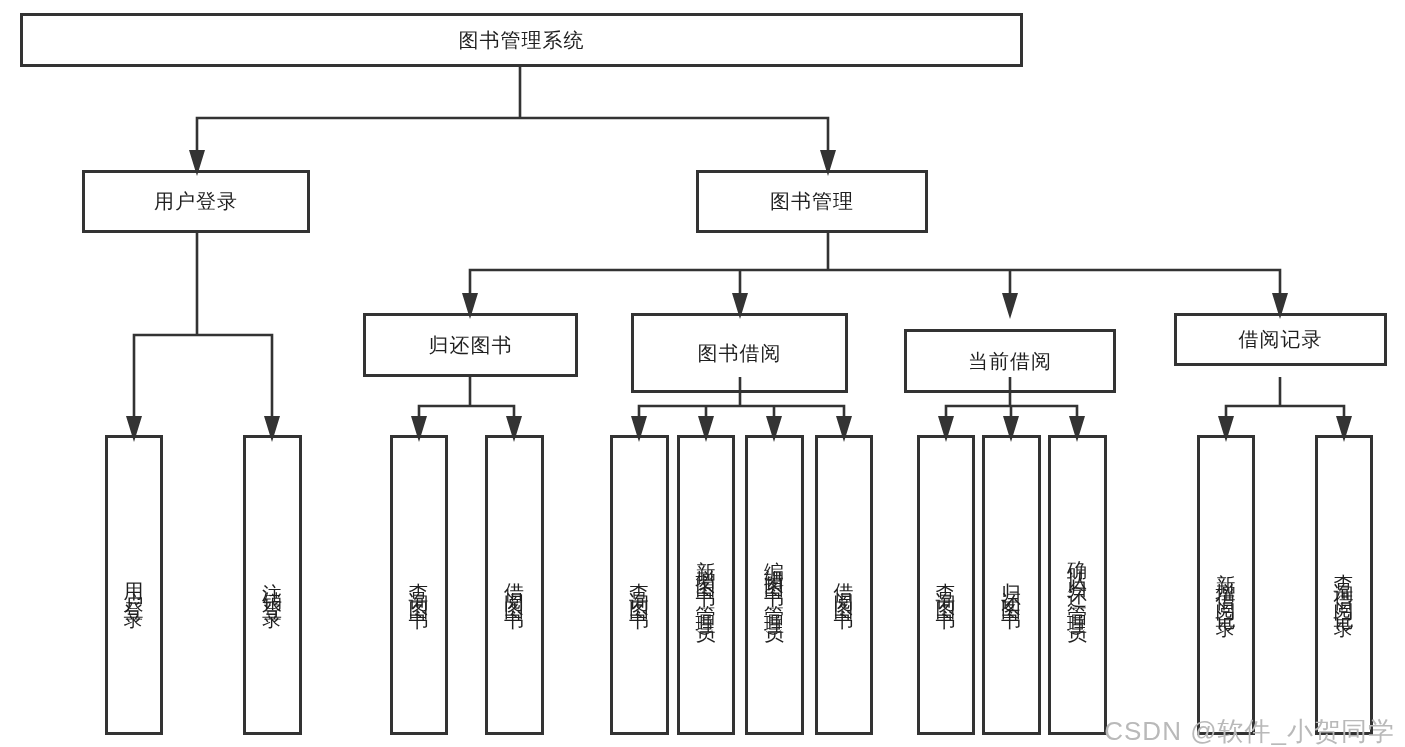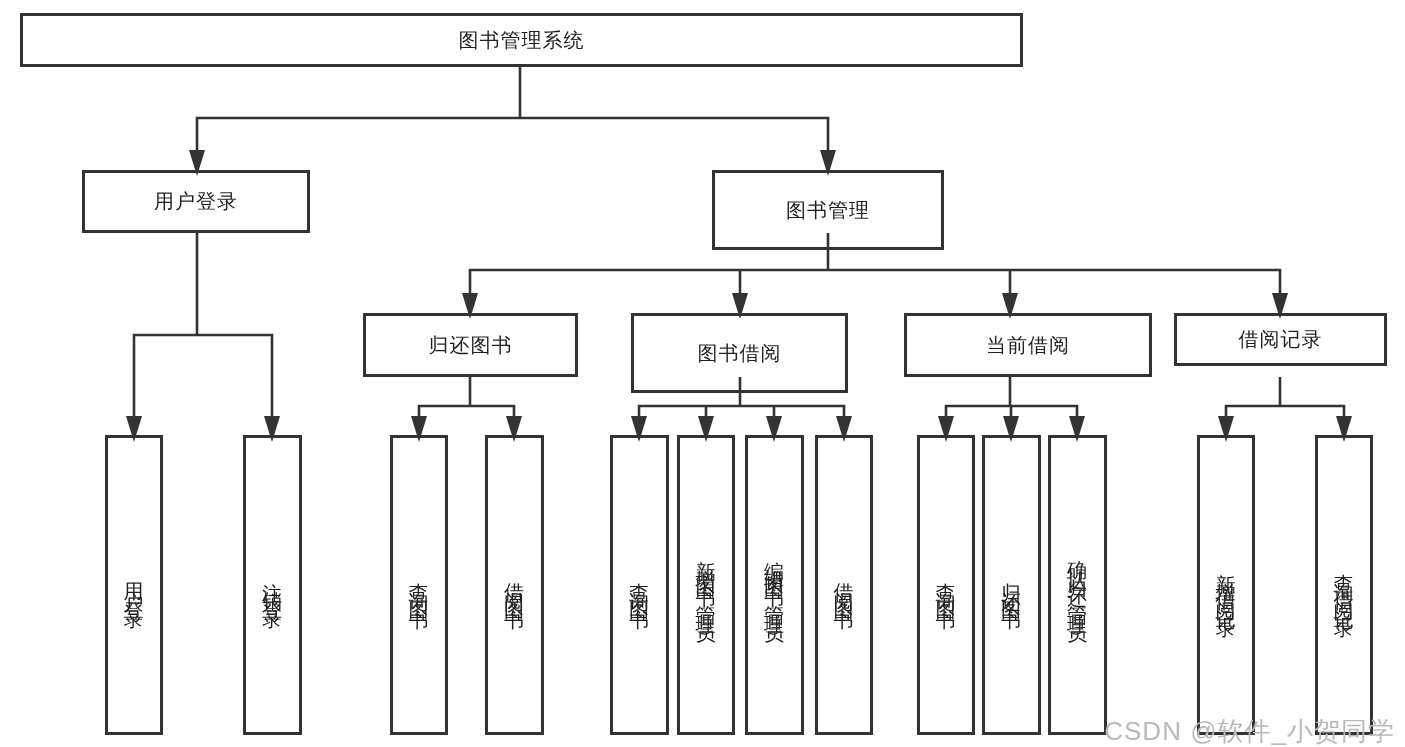--- a/index.html
+++ b/index.html
@@ -110,31 +110,31 @@
       M1336 416 L1352 416 L1344 442 Z"></path>
   </svg>
 
   <div class="node" style="left:20px;top:13px;width:1003px;height:54px">
     <span class="lbl">图书管理系统</span>
   </div>
 
   <div class="node" style="left:82px;top:170px;width:228px;height:63px">
     <span class="lbl">用户登录</span>
   </div>
-  <div class="node" style="left:712px;top:170px;width:232px;height:80px">
+  <div class="node" style="left:696px;top:170px;width:232px;height:63px">
     <span class="lbl">图书管理</span>
   </div>
 
   <div class="node" style="left:363px;top:313px;width:215px;height:64px">
     <span class="lbl">归还图书</span>
   </div>
   <div class="node" style="left:631px;top:313px;width:217px;height:80px">
     <span class="lbl">图书借阅</span>
   </div>
-  <div class="node" style="left:904px;top:313px;width:248px;height:64px">
+  <div class="node" style="left:904px;top:329px;width:212px;height:64px">
     <span class="lbl">当前借阅</span>
   </div>
   <div class="node" style="left:1174px;top:313px;width:213px;height:53px">
     <span class="lbl">借阅记录</span>
   </div>
 
   <div class="node leaf" style="left:105px;top:435px;width:58px;height:300px">
     <span class="lbl">用户登录</span>
   </div>
   <div class="node leaf" style="left:243px;top:435px;width:59px;height:300px">

